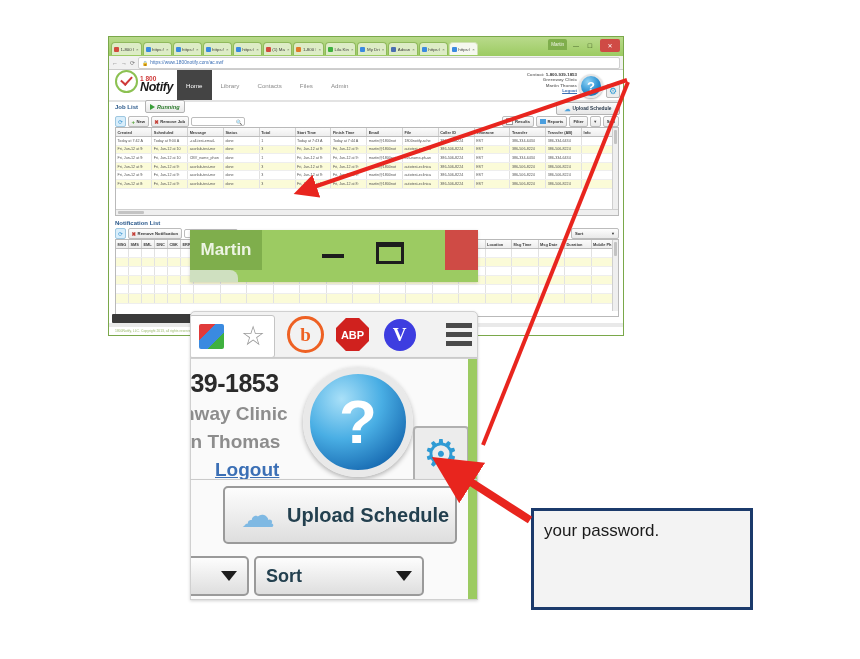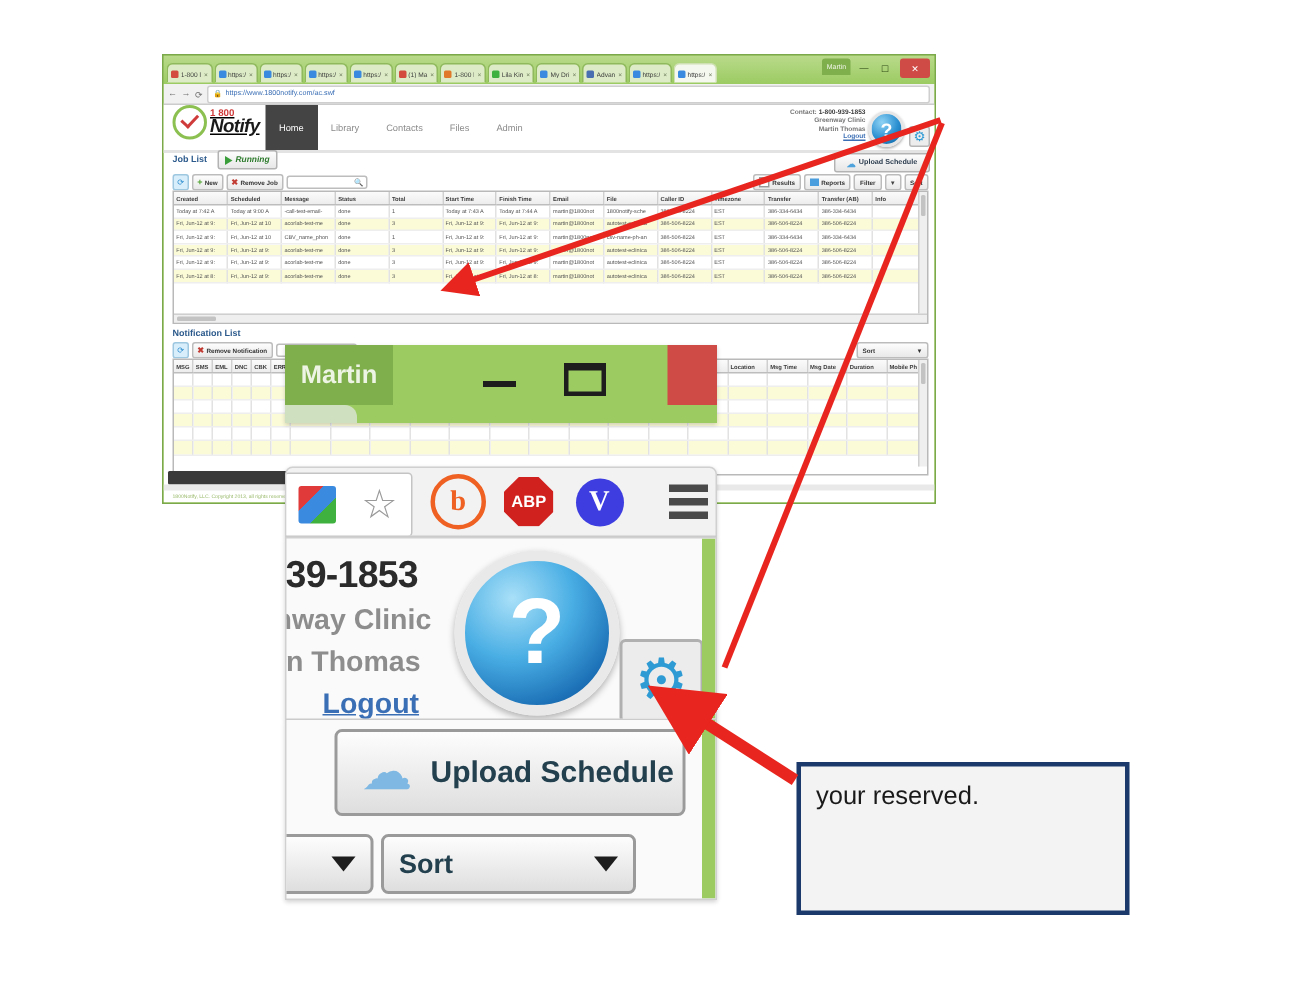--- a/index.html
+++ b/index.html
@@ -82,21 +82,21 @@
   
   .app{
     position:absolute;left:0;top:33px;right:0;bottom:0;
     background:#ffffff;
   }
   .app-header{
     position:absolute;left:0;top:0;width:100%;height:30px;
     background:#ffffff;border-bottom:2px solid #e3e3e3;
   }
   .logo{
-    position:absolute;left:6px;top:0;display:flex;align-items:center;text-decoration:underline;
+    position:absolute;left:6px;top:0;display:flex;align-items:flex-end;
   }
   .logo-mark{
     width:19px;height:19px;border-radius:50%;
     background:#ffffff;border:2px solid #8cc152;
     position:relative;margin-right:2px;
   }
   .logo-mark:after{
     content:"";position:absolute;left:4px;top:4px;width:9px;height:5px;
     border-left:2.4px solid #cf3a3a;border-bottom:2.4px solid #cf3a3a;
     transform:rotate(-47deg);
@@ -935,21 +935,21 @@
     </div>
     <div class="mag-sort">
       <span>Sort</span>
       <span class="caret"></span>
     </div>
   </div>
   <div class="mag-greenstrip"></div>
 </div>
 
 <div class="callout">
-  <div>your reserved.</div>
+  <div>your password.</div>
 </div>
 
 <svg class="arrows" viewBox="0 0 860 659">
   <defs>
     <marker id="ah" markerWidth="6" markerHeight="6" refX="3" refY="3" orient="auto">
       <path d="M0,0 L6,3 L0,6 z" fill="#e8251e"></path>
     </marker>
   </defs>
 
   <line x1="627" y1="80" x2="305" y2="190" stroke="#e8251e" stroke-width="4" marker-end="url(#ah)"></line>

